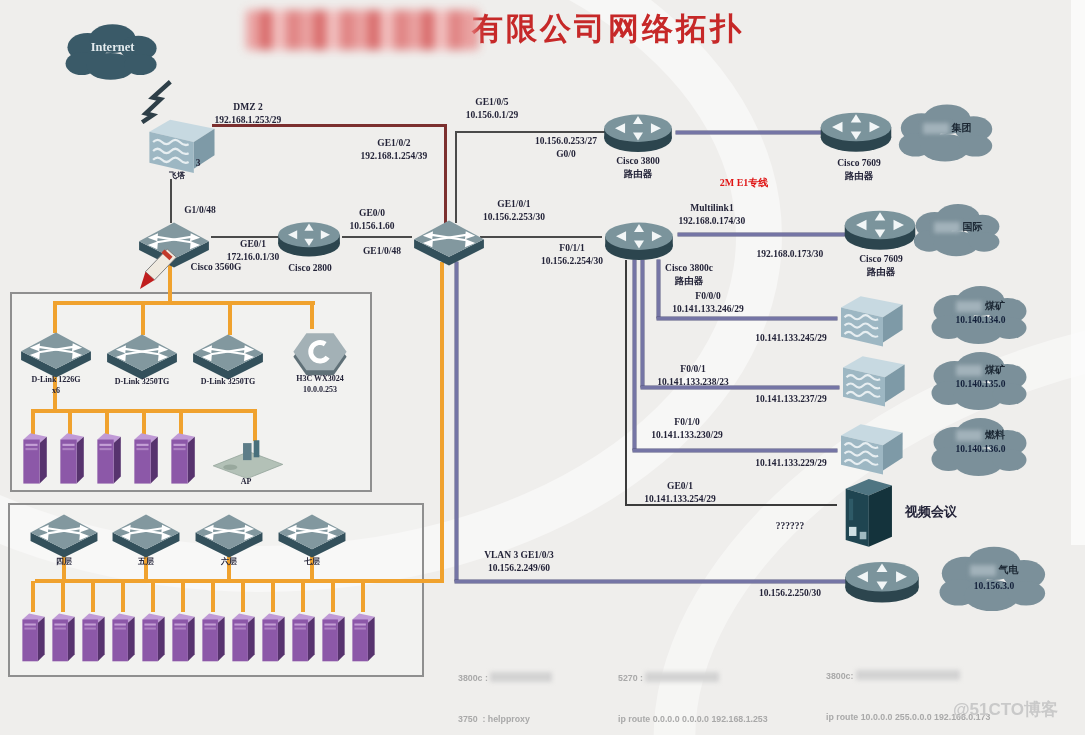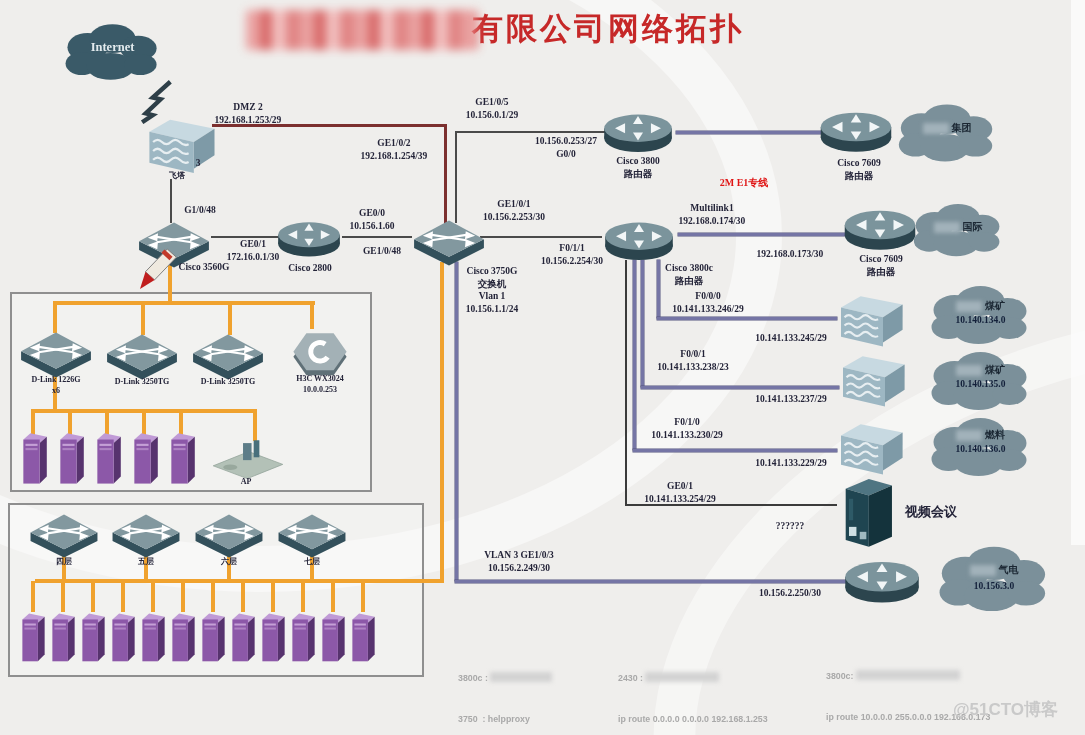--- a/index.html
+++ b/index.html
@@ -150,47 +150,41 @@
     </div>
 
   <div class="v gray" style="left:170px;top:179px;height:44px"></div>
   <div class="lbl" style="left:164px;top:204px;width:72px">G1/0/48</div>
   <svg class="dev" style="left:137px;top:221px;width:74px;height:48px">
       <use href="#sym-switch"></use>
     </svg>
   <svg class="dev" style="left:140px;top:247px;width:40px;height:44px;z-index:7">
       <use href="#sym-pencil"></use>
     </svg>
-  <div class="lbl" style="left:164px;top:261px;width:80px">Cisco 3560G</div>
+  <div class="lbl" style="left:176px;top:261px;width:80px">Cisco 3560G</div>
 
   <div class="h gray" style="left:211px;top:236px;width:67px"></div>
   <div class="lbl" style="left:214px;top:238px;width:78px">
       <div>GE0/1</div>
       <div>172.16.0.1/30</div>
     </div>
   <svg class="dev" style="left:276px;top:219px;width:66px;height:42px">
       <use href="#sym-router"></use>
     </svg>
   <div class="lbl" style="left:278px;top:262px;width:64px">Cisco 2800</div>
   <div class="h gray" style="left:342px;top:236px;width:70px"></div>
   <div class="lbl" style="left:336px;top:207px;width:72px">
       <div>GE0/0</div>
       <div>10.156.1.60</div>
     </div>
   <div class="lbl" style="left:352px;top:245px;width:60px">GE1/0/48</div>
 
   <svg class="dev" style="left:412px;top:219px;width:74px;height:48px">
       <use href="#sym-switch"></use>
     </svg>
-  <div class="lbl" style="left:448px;top:265px;width:88px">
-    <div>Cisco 3750G</div>
-      <div>交换机</div>
-    <div>Vlan 1</div>
-      <div>10.156.1.1/24</div>
-  </div>
 
   <div class="v gray" style="left:455px;top:131px;height:92px"></div>
   <div class="h gray" style="left:455px;top:131px;width:150px"></div>
   <div class="lbl" style="left:450px;top:96px;width:84px">
       <div>GE1/0/5</div>
       <div>10.156.0.1/29</div>
     </div>
   <div class="lbl" style="left:518px;top:135px;width:96px">
       <div>10.156.0.253/27</div>
       <div>G0/0</div>
@@ -272,21 +266,21 @@
       <use href="#sym-cloud"></use>
     </svg>
   <div class="cloudtxt" style="left:893px;top:299px;width:175px">
       <span class="rdc"></span>
       <span>煤矿</span>
     </div>
   <div class="cloudip" style="left:893px;top:315px;width:175px">10.140.134.0</div>
 
   <div class="v w3 purple" style="left:641px;top:260px;height:127px"></div>
   <div class="h t3 purple" style="left:641px;top:386px;width:198px"></div>
-  <div class="lbl" style="left:644px;top:348px;width:98px">
+  <div class="lbl" style="left:644px;top:363px;width:98px">
       <div>F0/0/1</div>
       <div>10.141.133.238/23</div>
     </div>
   <div class="lbl" style="left:742px;top:393px;width:98px">10.141.133.237/29</div>
   <svg class="dev" style="left:836px;top:349px;width:70px;height:62px">
       <use href="#sym-firewall"></use>
     </svg>
   <svg class="dev" style="left:893px;top:346px;width:175px;height:72px;color:#7b909a">
       <use href="#sym-cloud"></use>
     </svg>
@@ -324,21 +318,21 @@
   <div class="lbl" style="left:758px;top:520px;width:64px">??????</div>
   <svg class="dev" style="left:836px;top:474px;width:64px;height:76px">
       <use href="#sym-vsrv"></use>
     </svg>
   <div class="lbl" style="left:898px;top:503px;width:66px;font-size:13px">视频会议</div>
 
   <div class="v w3 purple" style="left:455px;top:262px;height:319px"></div>
   <div class="h t3 purple" style="left:455px;top:580px;width:395px"></div>
   <div class="lbl" style="left:460px;top:549px;width:118px">
       <div>VLAN 3  GE1/0/3</div>
-      <div>10.156.2.249/30</div>
+      <div>10.156.2.249/60</div>
     </div>
   <div class="lbl" style="left:744px;top:587px;width:92px">10.156.2.250/30</div>
   <svg class="dev" style="left:841px;top:558px;width:82px;height:50px">
       <use href="#sym-router"></use>
     </svg>
   <svg class="dev" style="left:910px;top:540px;width:168px;height:80px;color:#7b909a">
       <use href="#sym-cloud"></use>
     </svg>
   <div class="cloudtxt" style="left:910px;top:563px;width:168px">
       <span class="rdc"></span>
@@ -476,21 +470,21 @@
       <use href="#sym-server"></use>
     </svg>
 
   <div class="note" style="left:458px;top:645px">
     <div><span>3800c :</span> <span class="rds" style="width:62px"></span></div>
     <div>3750  : helpproxy</div>
     
     
   </div>
   <div class="note" style="left:618px;top:645px">
-    <div><span>2430 :</span> <span class="rds" style="width:74px"></span></div>
+    <div><span>5270 :</span> <span class="rds" style="width:74px"></span></div>
     <div>ip route 0.0.0.0 0.0.0.0 192.168.1.253</div>
     
     
   </div>
   <div class="note" style="left:826px;top:643px">
     <div><span>3800c:</span> <span class="rds" style="width:104px"></span></div>
     <div>ip route 10.0.0.0 255.0.0.0 192.168.0.173</div>
     
     
     

